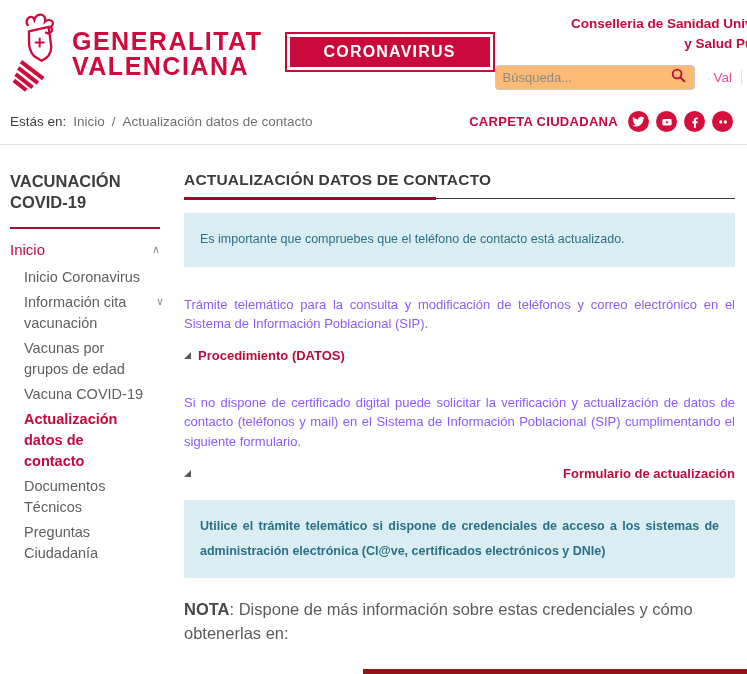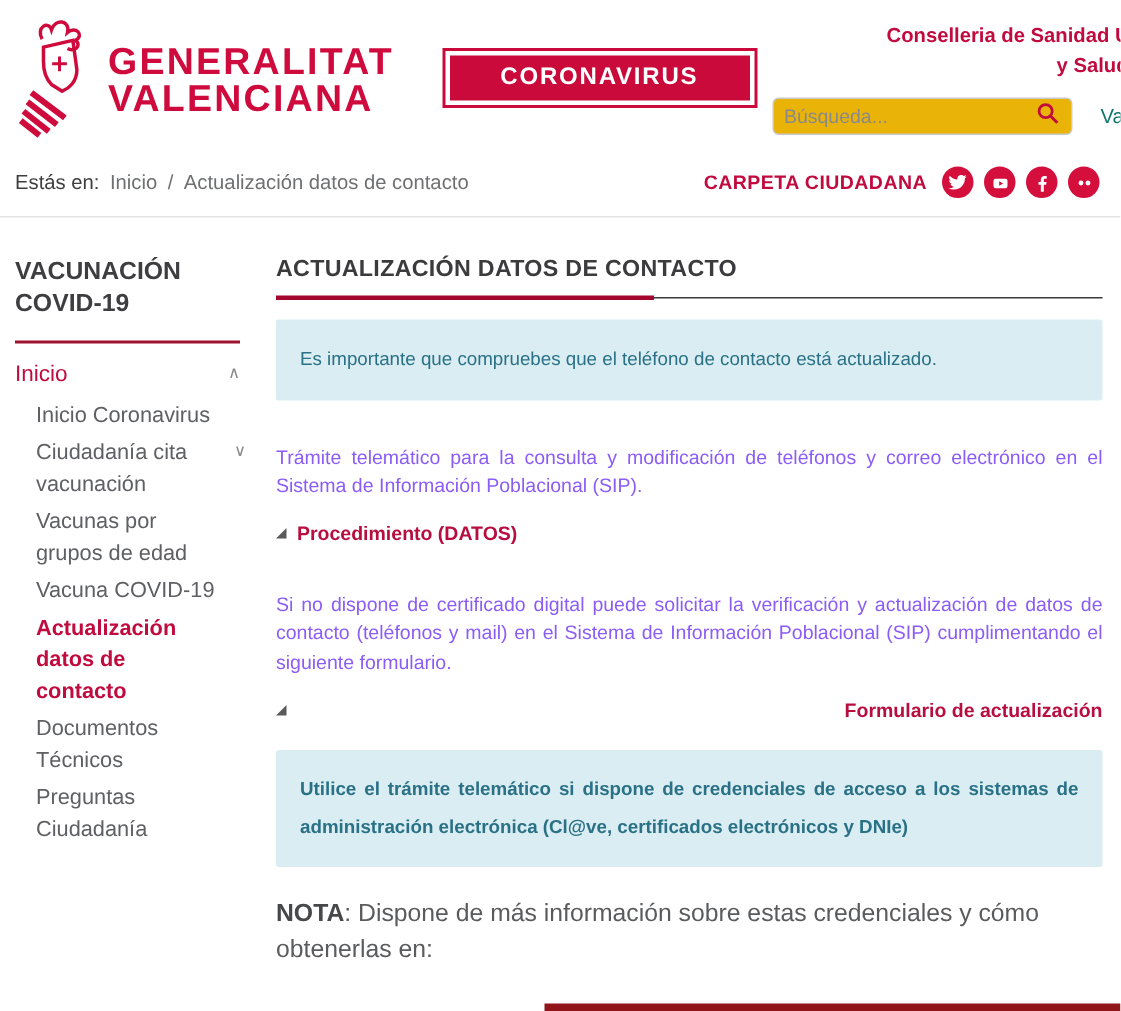--- a/index.html
+++ b/index.html
@@ -4,35 +4,35 @@
 <style>
   * { box-sizing: border-box; margin: 0; padding: 0; }
   html,body { background:#fff; }
   body {
     width:747px; height:674px; position:relative; overflow:hidden;
     font-family:"Liberation Sans", sans-serif; color:#57585b;
   }
   a { text-decoration:none; }
 
   
-  .header { display:flex; align-items:flex-start; padding:10px 14px 2px 10px;gap:10px; }
+  .header { display:flex; align-items:flex-start; padding:10px 14px 2px 10px; }
   .logo { display:flex; align-items:center; gap:8px; cursor:pointer; }
   .emblem svg { display:block; }
   .logo-text { color:#cf0a3c; font-size:25px; font-weight:bold; letter-spacing:1.5px; line-height:1.02; padding-top:6px; }
   .badge-outer { border:2px solid #cb0a3c; padding:3px; margin-left:22px; margin-top:22px; display:inline-block; }
   .badge-inner { background:#cb0a3c; color:#fff; font-weight:bold; font-size:16px; letter-spacing:1.2px; padding:6px 34px; }
   .header-right { margin-left:auto; text-align:right; padding-top:4px; }
   .conselleria { color:#c10b3e; font-weight:bold; font-size:13.5px; line-height:1.5; }
   .search-row { display:flex; align-items:center; justify-content:flex-end; margin-top:10px; }
-  .search-box { display:flex; align-items:center; border:1px solid #c9c9c9; border-radius:4px; width:200px; height:25px; padding:0 7px; background:#eab308; }
+  .search-box { display:flex; align-items:center; border:1px solid #c9c9c9; border-radius:4px; width:200px; height:25px; padding:0 7px; background:#fdba74; }
   .search-box input { border:none; outline:none; flex:1; font-size:13px; color:#555; background:transparent; font-family:"Liberation Sans",sans-serif; min-width:0; }
   .search-box input::placeholder { color:#8a8a8a; }
   .search-btn { background:none; border:none; cursor:pointer; display:flex; align-items:center; padding:0; }
   .lang { display:flex; margin-left:10px; font-size:13.5px; align-items:center; }
-  .lang a { color:#0f766e; padding:0 9px; }
+  .lang a { color:#ec4899; padding:0 9px; }
   .lang a + a { border-left:1px solid #e3e3e3; }
 
   
   .breadcrumb-bar { display:flex; align-items:center; padding:13px 14px 12px 10px; border-bottom:1px solid #e3e3e3; margin-top:4px; }
   .bc-left { font-size:13.5px; color:#6f7072; display:flex; gap:7px; align-items:baseline; }
   .bc-prefix { color:#3e3e40; font-weight:normal; }
   .bc-link { color:#6f7072; }
   .bc-right { margin-left:auto; display:flex; align-items:center; }
   .carpeta { color:#c10b3e; font-weight:bold; font-size:13px; letter-spacing:.3px; margin-right:10px; }
   .social { display:flex; gap:7px; }
@@ -162,21 +162,21 @@
 
   <div class="sidebar">
     <div class="side-title">VACUNACIÓN COVID-19</div>
     <hr class="side-rule">
     <div class="side-root">
       <span>Inicio</span>
       <span class="chev">∧</span>
     </div>
     <ul class="side-list">
       <li><span>Inicio Coronavirus</span></li>
-      <li><span>Ciudadanía cita vacunación</span><span class="chev">∨</span></li>
+      <li><span>Información cita vacunación</span><span class="chev">∨</span></li>
       <li><span>Vacunas por grupos de edad</span></li>
       <li><span>Vacuna COVID-19</span></li>
       <li class="active"><span>Actualización datos de contacto</span></li>
       <li><span>Documentos Técnicos</span></li>
       <li><span>Preguntas Ciudadanía</span></li>
     </ul>
   </div>
 
   <div class="main">
     <h1 class="page-title">ACTUALIZACIÓN DATOS DE CONTACTO</h1>

